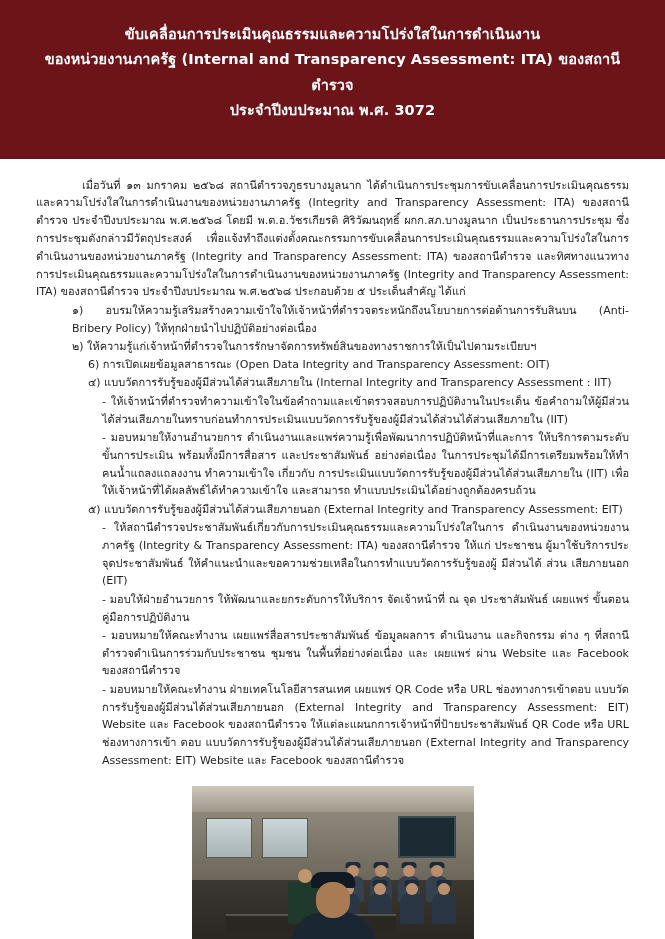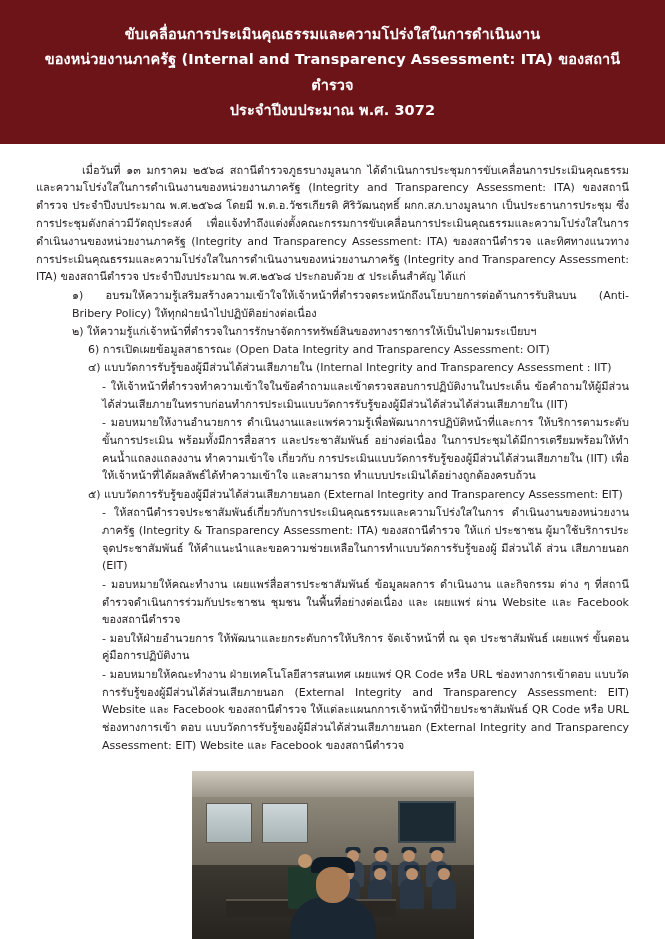--- a/index.html
+++ b/index.html
@@ -17,21 +17,21 @@
   }
   .page {
     position: relative;
     width: 665px;
     height: 939px;
     background: #ffffff;
   }
   .header-banner {
     background: #6d1419;
     color: #ffffff;
-    padding: 22px 40px 20px 40px;
+    padding: 22px 40px 35px 40px;
     text-align: center;
   }
   .header-line {
     font-size: 14.5px;
     font-weight: bold;
     line-height: 1.75;
     letter-spacing: 0.1px;
   }
   .content {
     padding: 18px 36px 0 36px;
@@ -159,22 +159,22 @@
     <p class="para indent">เมื่อวันที่ ๑๓ มกราคม ๒๕๖๘ สถานีตำรวจภูธรบางมูลนาก ได้ดำเนินการประชุมการขับเคลื่อนการประเมินคุณธรรมและความโปร่งใสในการดำเนินงานของหน่วยงานภาครัฐ (Integrity and Transparency Assessment: ITA) ของสถานีตำรวจ ประจำปีงบประมาณ พ.ศ.๒๕๖๘ โดยมี พ.ต.อ.วัชรเกียรติ ศิริวัฒนฤทธิ์ ผกก.สภ.บางมูลนาก เป็นประธานการประชุม ซึ่งการประชุมดังกล่าวมีวัตถุประสงค์ เพื่อแจ้งทำถึงแต่งตั้งคณะกรรมการขับเคลื่อนการประเมินคุณธรรมและความโปร่งใสในการดำเนินงานของหน่วยงานภาครัฐ (Integrity and Transparency Assessment: ITA) ของสถานีตำรวจ และทิศทางแนวทางการประเมินคุณธรรมและความโปร่งใสในการดำเนินงานของหน่วยงานภาครัฐ (Integrity and Transparency Assessment: ITA) ของสถานีตำรวจ ประจำปีงบประมาณ พ.ศ.๒๕๖๘ ประกอบด้วย ๕ ประเด็นสำคัญ ได้แก่</p>
 
     <p class="para lvl1">๑)   อบรมให้ความรู้เสริมสร้างความเข้าใจให้เจ้าหน้าที่ตำรวจตระหนักถึงนโยบายการต่อต้านการรับสินบน (Anti-Bribery Policy) ให้ทุกฝ่ายนำไปปฏิบัติอย่างต่อเนื่อง</p>
     <p class="para lvl1">๒)   ให้ความรู้แก่เจ้าหน้าที่ตำรวจในการรักษาจัดการทรัพย์สินของทางราชการให้เป็นไปตามระเบียบฯ</p>
     <p class="para lvl2">6) การเปิดเผยข้อมูลสาธารณะ (Open Data Integrity and Transparency Assessment: OIT)</p>
     <p class="para lvl2">๔) แบบวัดการรับรู้ของผู้มีส่วนได้ส่วนเสียภายใน (Internal Integrity and Transparency Assessment : IIT)</p>
     <p class="para lvl3">- ให้เจ้าหน้าที่ตำรวจทำความเข้าใจในข้อคำถามและเข้าตรวจสอบการปฏิบัติงานในประเด็น ข้อคำถามให้ผู้มีส่วนได้ส่วนเสียภายในทราบก่อนทำการประเมินแบบวัดการรับรู้ของผู้มีส่วนได้ส่วนได้ส่วนเสียภายใน (IIT)</p>
     <p class="para lvl3">- มอบหมายให้งานอำนวยการ ดำเนินงานและแพร่ความรู้เพื่อพัฒนาการปฏิบัติหน้าที่และการ ให้บริการตามระดับขั้นการประเมิน พร้อมทั้งมีการสื่อสาร และประชาสัมพันธ์ อย่างต่อเนื่อง ในการประชุมได้มีการเตรียมพร้อมให้ทำคนน้ำแถลงแถลงงาน         ทำความเข้าใจ เกี่ยวกับ การประเมินแบบวัดการรับรู้ของผู้มีส่วนได้ส่วนเสียภายใน (IIT) เพื่อให้เจ้าหน้าที่ได้ผลลัพธ์ได้ทำความเข้าใจ และสามารถ ทำแบบประเมินได้อย่างถูกต้องครบถ้วน</p>
     <p class="para lvl2">๕) แบบวัดการรับรู้ของผู้มีส่วนได้ส่วนเสียภายนอก (External Integrity and Transparency Assessment: EIT)</p>
     <p class="para lvl3">- ให้สถานีตำรวจประชาสัมพันธ์เกี่ยวกับการประเมินคุณธรรมและความโปร่งใสในการ ดำเนินงานของหน่วยงานภาครัฐ (Integrity &amp; Transparency Assessment: ITA) ของสถานีตำรวจ ให้แก่ ประชาชน ผู้มาใช้บริการประจุดประชาสัมพันธ์ ให้คำแนะนำและขอความช่วยเหลือในการทำแบบวัดการรับรู้ของผู้ มีส่วนได้ ส่วน เสียภายนอก (EIT)</p>
+    <p class="para lvl3">- มอบให้ฝ่ายอำนวยการ ให้พัฒนาและยกระดับการให้บริการ จัดเจ้าหน้าที่ ณ จุด ประชาสัมพันธ์ เผยแพร่ ขั้นตอน คู่มือการปฏิบัติงาน</p>
     <p class="para lvl3">- มอบหมายให้คณะทำงาน เผยแพร่สื่อสารประชาสัมพันธ์ ข้อมูลผลการ ดำเนินงาน และกิจกรรม ต่าง ๆ ที่สถานีตำรวจดำเนินการร่วมกับประชาชน ชุมชน ในพื้นที่อย่างต่อเนื่อง และ เผยแพร่ ผ่าน Website และ Facebook ของสถานีตำรวจ</p>
-    <p class="para lvl3">- มอบให้ฝ่ายอำนวยการ ให้พัฒนาและยกระดับการให้บริการ จัดเจ้าหน้าที่ ณ จุด ประชาสัมพันธ์ เผยแพร่ ขั้นตอน คู่มือการปฏิบัติงาน</p>
     <p class="para lvl3b">- มอบหมายให้คณะทำงาน ฝ่ายเทคโนโลยีสารสนเทศ เผยแพร่ QR Code หรือ URL ช่องทางการเข้าตอบ แบบวัด การรับรู้ของผู้มีส่วนได้ส่วนเสียภายนอก (External Integrity and Transparency Assessment: EIT) Website และ Facebook ของสถานีตำรวจ ให้แต่ละแผนกการเจ้าหน้าที่ป้ายประชาสัมพันธ์ QR Code หรือ URL ช่องทางการเข้า ตอบ แบบวัดการรับรู้ของผู้มีส่วนได้ส่วนเสียภายนอก (External Integrity and Transparency Assessment: EIT) Website และ Facebook ของสถานีตำรวจ</p>
 
     <div class="photo-wrap">
       <div class="photo">
         <div class="ph-ceiling"></div>
         <div class="ph-wall"></div>
         <div class="ph-window w1"></div>
         <div class="ph-window w2"></div>
         <div class="ph-screen"></div>
         <div class="ph-floor"></div>

